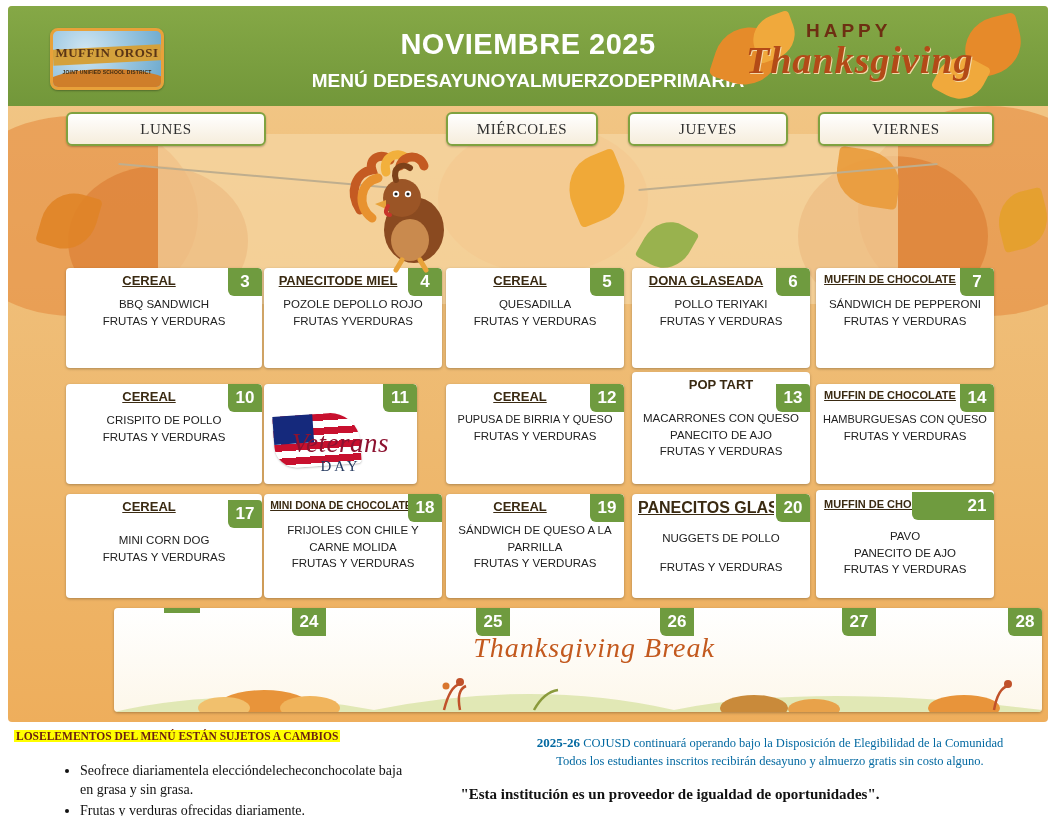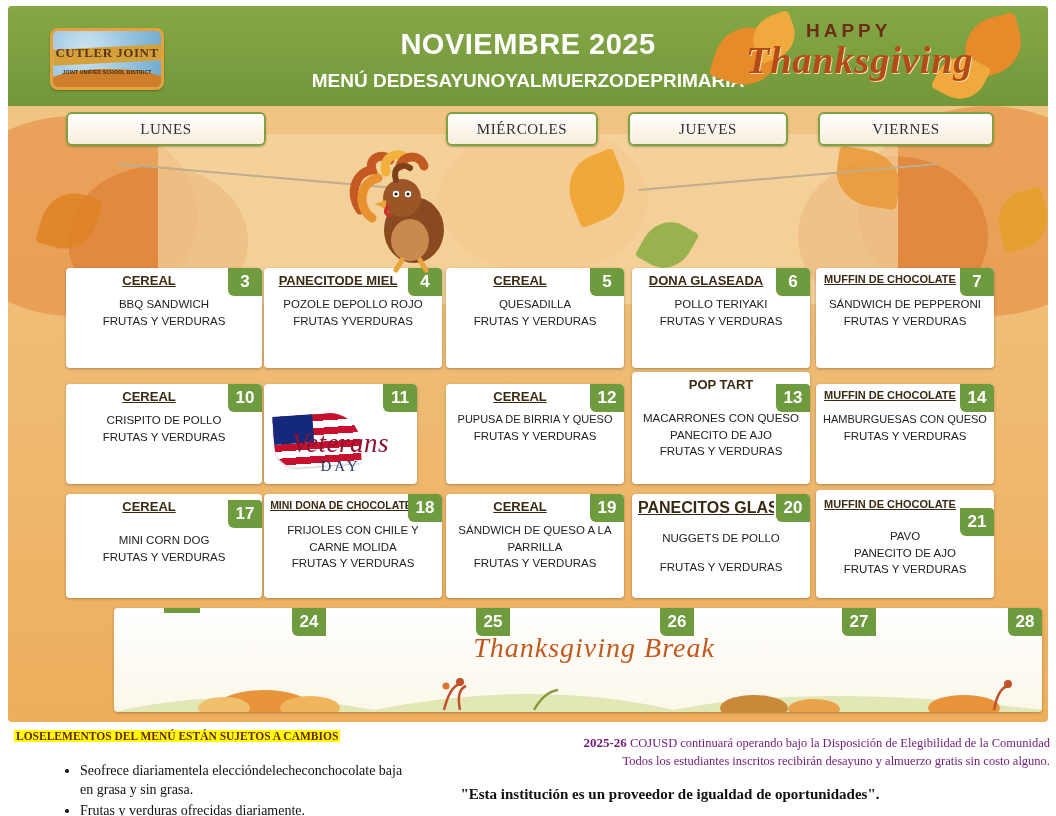--- a/index.html
+++ b/index.html
@@ -378,24 +378,24 @@
     font-size: 14px;
     color: #111111;
     line-height: 1.35;
   }
   .bullets li { margin-bottom: 2px; }
   .right-note {
     position: absolute;
     right: 6px;
     top: 8px;
     width: 560px;
-    text-align: right;
+    text-align: center;
     font-family: "Liberation Serif", serif;
     font-size: 12.5px;
-    color: #701a75;
+    color: #0369a1;
     line-height: 1.4;
   }
   .right-note b { font-size: 13px; }
   .equal-note {
     position: absolute;
     left: 390px;
     top: 60px;
     width: 560px;
     text-align: center;
     font-family: "Liberation Serif", serif;
@@ -424,21 +424,21 @@
     <div class="leaf" style="left:990px; top:186px; width:50px; height:56px; background:#e4a02b; border-radius:60% 8% 60% 8%; transform:rotate(-14deg);"></div>
     <div class="leaf" style="left:828px; top:144px; width:64px; height:56px; background:#e99a3a; border-radius:8% 60% 8% 60%; transform:rotate(8deg);"></div>
 
     <div style="position:absolute; left:110px; top:170px; width:300px; height:2px; background:#bfae8e; transform:rotate(5deg);"></div>
     <div style="position:absolute; right:110px; top:170px; width:300px; height:2px; background:#bfae8e; transform:rotate(-5deg);"></div>
 
     <div class="header">
       <div class="logo">
         <div class="logo-hill"></div>
         <div class="logo-band"></div>
-        <div class="logo-text">CUTLER JOINT</div>
+        <div class="logo-text">MUFFIN OROSI</div>
         <div class="logo-sub">JOINT UNIFIED SCHOOL DISTRICT</div>
       </div>
 
       <div class="header-title">NOVIEMBRE 2025</div>
       <div class="header-sub">MENÚ DEDESAYUNOYALMUERZODEPRIMARIA</div>
 
       <div class="hty">
         <div class="hty-leaf" style="left:6px; top:14px; width:62px; height:60px; background:#e58b2a; transform:rotate(18deg);"></div>
         <div class="hty-leaf" style="left:42px; top:4px; width:44px; height:42px; background:#f0a93c; transform:rotate(-20deg);"></div>
         <div class="hty-leaf" style="right:8px; top:6px; width:58px; height:56px; background:#e68a2a; transform:rotate(-14deg);"></div>
@@ -626,21 +626,21 @@
       </div>
       <div class="cell-lines" style="padding-top:10px;">
         <div>NUGGETS DE POLLO</div>
         <div style="margin-top:12px;">FRUTAS Y VERDURAS</div>
       </div>
     </div>
 
     <div class="cell" style="left:808px; top:484px; width:178px; height:108px;">
       <div class="cell-head">
         <div class="cell-title" style="font-size:11px; left:4px; right:34px; top:8px;">MUFFIN DE CHOCOLATE</div>
-        <div class="daynum" style="top:18px;">21</div>
+        <div class="daynum" style="top:2px;padding-left:48px;">21</div>
       </div>
       <div class="cell-lines" style="padding-top:12px;">
         <div>PAVO</div>
         <div>PANECITO DE AJO</div>
         <div>FRUTAS Y VERDURAS</div>
       </div>
     </div>
 
     <div class="break-banner" style="left:58px; top:602px; width:928px; height:104px;margin-left:48px;">
       <div class="break-daynum" style="left:178px;">24</div>

